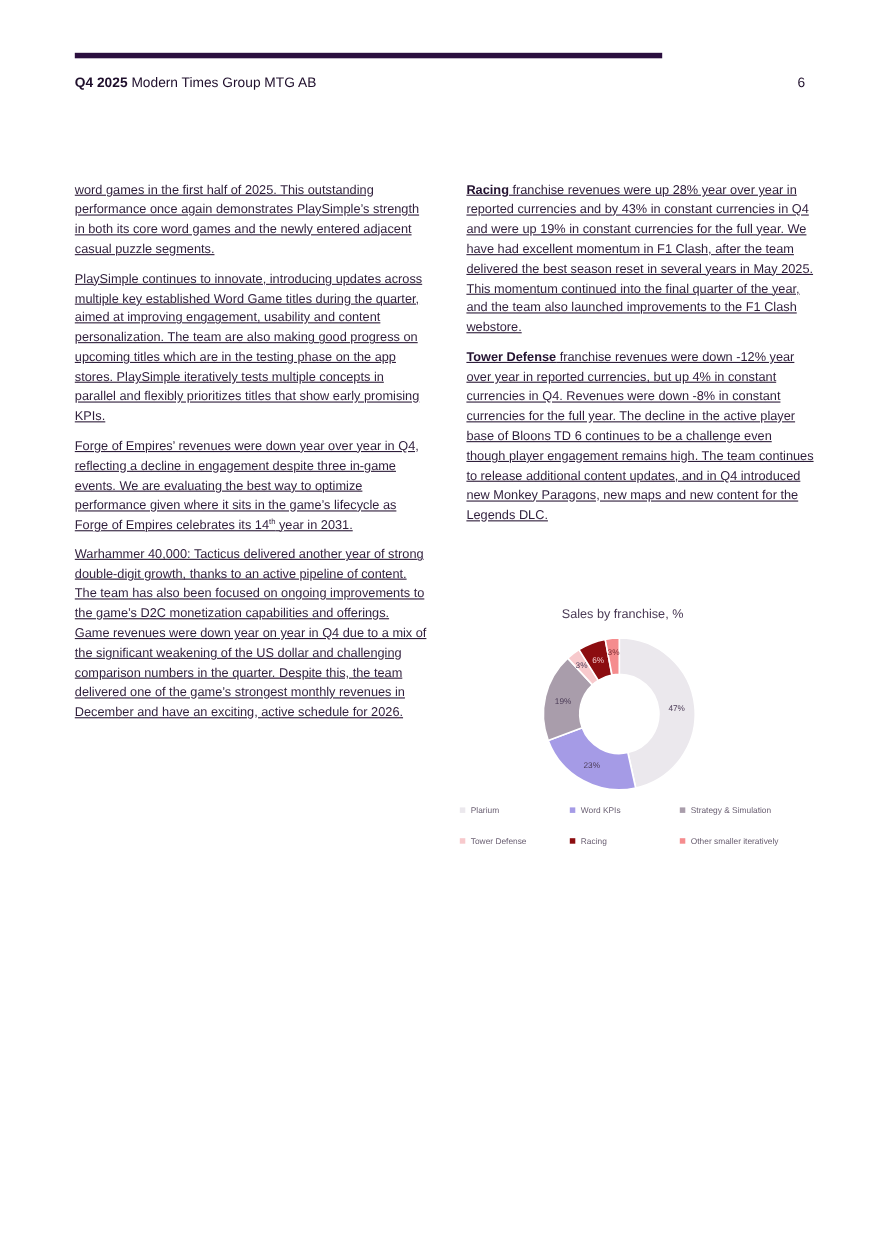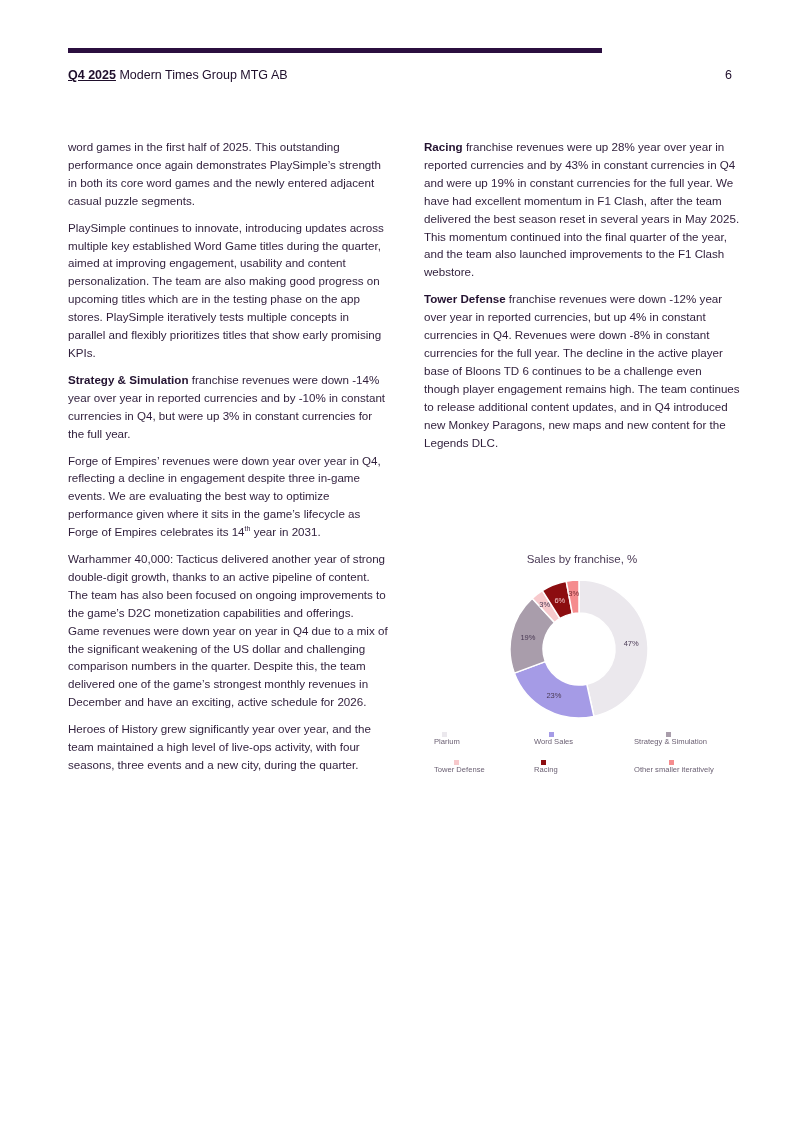--- a/index.html
+++ b/index.html
@@ -2,53 +2,51 @@
 <html><head>
 <meta charset="utf-8">
 <style>
   html, body { margin: 0; padding: 0; background: #ffffff; }
   body { width: 800px; height: 1131px; position: relative; overflow: hidden;
          font-family: "Liberation Sans", "DejaVu Sans", sans-serif; color: #2a1a35; }
   .top-bar { position: absolute; left: 68px; top: 48px; width: 534px; height: 5px; background: #2b0f3f; }
   .header { position: absolute; left: 68px; top: 68px; width: 664px; height: 18px;
             font-size: 12.5px; color: #1f0f2c; }
   .header .title { position: absolute; left: 0; top: 0; }
-  .header .title b { font-weight: bold; text-decoration: underline; }
+  .header .title b { font-weight: bold; }
   .header .page-num { position: absolute; right: 0; top: 0; }
-  .col { position: absolute; top: 138px; width: 320px; font-size: 11.6px; line-height: 17.9px; color: #2e1d3a; }
+  .col { position: absolute; top: 164px; width: 320px; font-size: 11.6px; line-height: 17.9px; color: #2e1d3a; text-decoration: underline; }
   .col.left { left: 68px; }
   .col.right { left: 424px; width: 316px; }
   .col p { margin: 0 0 9px 0; }
   .col p b { font-weight: bold; color: #231230; }
   sup { font-size: 7px; vertical-align: 5px; line-height: 0; }
-  .chart { position: absolute; left: 424px; top: 550px; width: 316px; height: 230px; }
+  .chart { position: absolute; left: 408px; top: 550px; width: 316px; height: 230px; }
   .chart-title { position: absolute; left: 0; width: 316px; top: 3px; text-align: center;
                  font-size: 11.5px; color: #4a3a55; }
   .chart svg { position: absolute; left: 0; top: 0; }
   .legend { position: absolute; left: 0; top: 182px; width: 316px; font-size: 7.6px; color: #6a5f72; }
-  .legend-item { position: absolute; display: flex; align-items: center; white-space: nowrap; flex-direction: column; }
+  .legend-item { position: absolute; display: flex; align-items: center; white-space: nowrap; }
   .legend-swatch { width: 5px; height: 5px; margin-right: 5px; display: inline-block; }
 </style>
 </head>
 <body>
 
 <div class="top-bar"></div>
 
 <div class="header">
   <span class="title"><b>Q4 2025</b><span> Modern Times Group MTG AB</span></span>
   <span class="page-num">6</span>
 </div>
 
 <div class="col left">
   <p>word games in the first half of 2025. This outstanding performance once again demonstrates PlaySimple’s strength in both its core word games and the newly entered adjacent casual puzzle segments.</p>
   <p>PlaySimple continues to innovate, introducing updates across multiple key established Word Game titles during the quarter, aimed at improving engagement, usability and content personalization. The team are also making good progress on upcoming titles which are in the testing phase on the app stores. PlaySimple iteratively tests multiple concepts in parallel and flexibly prioritizes titles that show early promising KPIs.</p>
-  <p><b>Strategy &amp; Simulation</b><span> franchise revenues were down -14% year over year in reported currencies and by -10% in constant currencies in Q4, but were up 3% in constant currencies for the full year.</span></p>
   <p><span>Forge of Empires’ revenues were down year over year in Q4, reflecting a decline in engagement despite three in-game events. We are evaluating the best way to optimize performance given where it sits in the game’s lifecycle as Forge of Empires celebrates its 14</span><sup>th</sup><span> year in 2031.</span></p>
   <p>Warhammer 40,000: Tacticus delivered another year of strong double-digit growth, thanks to an active pipeline of content. The team has also been focused on ongoing improvements to the game’s D2C monetization capabilities and offerings. Game revenues were down year on year in Q4 due to a mix of the significant weakening of the US dollar and challenging comparison numbers in the quarter. Despite this, the team delivered one of the game’s strongest monthly revenues in December and have an exciting, active schedule for 2026.</p>
-  <p>Heroes of History grew significantly year over year, and the team maintained a high level of live-ops activity, with four seasons, three events and a new city, during the quarter.</p>
 </div>
 
 <div class="col right">
   <p><b>Racing</b><span> franchise revenues were up 28% year over year in reported currencies and by 43% in constant currencies in Q4 and were up 19% in constant currencies for the full year. We have had excellent momentum in F1 Clash, after the team delivered the best season reset in several years in May 2025. This momentum continued into the final quarter of the year, and the team also launched improvements to the F1 Clash webstore.</span></p>
   <p><b>Tower Defense</b><span> franchise revenues were down -12% year over year in reported currencies, but up 4% in constant currencies in Q4. Revenues were down -8% in constant currencies for the full year. The decline in the active player base of Bloons TD 6 continues to be a challenge even though player engagement remains high. The team continues to release additional content updates, and in Q4 introduced new Monkey Paragons, new maps and new content for the Legends DLC.</span></p>
 </div>
 
 <div class="chart">
   <div class="chart-title">Sales by franchise, %</div>
   <svg id="donut" width="316" height="180" viewBox="0 0 316 180">
@@ -65,21 +63,21 @@
       <path d="M142.19720498576496,31.198167872663802 A69,69 0 0 1 154.99999999999997,30 L155,63 A36,36 0 0 0 148.32028086213822,63.62513106399851 Z" fill="#f58c8e" stroke="#ffffff" stroke-width="1.5"></path>
       <text x="149.7353713871499" y="45.74581183975045" text-anchor="middle" font-size="7.5" font-family="Liberation Sans, sans-serif" fill="#7a2a30">3%</text>
     </svg>
   <div class="legend" id="legend">
       <div class="legend-item" style="left: 10px; top: 0px;">
         <span class="legend-swatch" style="background: rgb(235, 232, 237);"></span>
         <span>Plarium</span>
       </div>
       <div class="legend-item" style="left: 110px; top: 0px;">
         <span class="legend-swatch" style="background: rgb(165, 155, 230);"></span>
-        <span>Word Sales</span>
+        <span>Word KPIs</span>
       </div>
       <div class="legend-item" style="left: 210px; top: 0px;">
         <span class="legend-swatch" style="background: rgb(169, 157, 171);"></span>
         <span>Strategy &amp; Simulation</span>
       </div>
       <div class="legend-item" style="left: 10px; top: 28px;">
         <span class="legend-swatch" style="background: rgb(247, 201, 204);"></span>
         <span>Tower Defense</span>
       </div>
       <div class="legend-item" style="left: 110px; top: 28px;">

